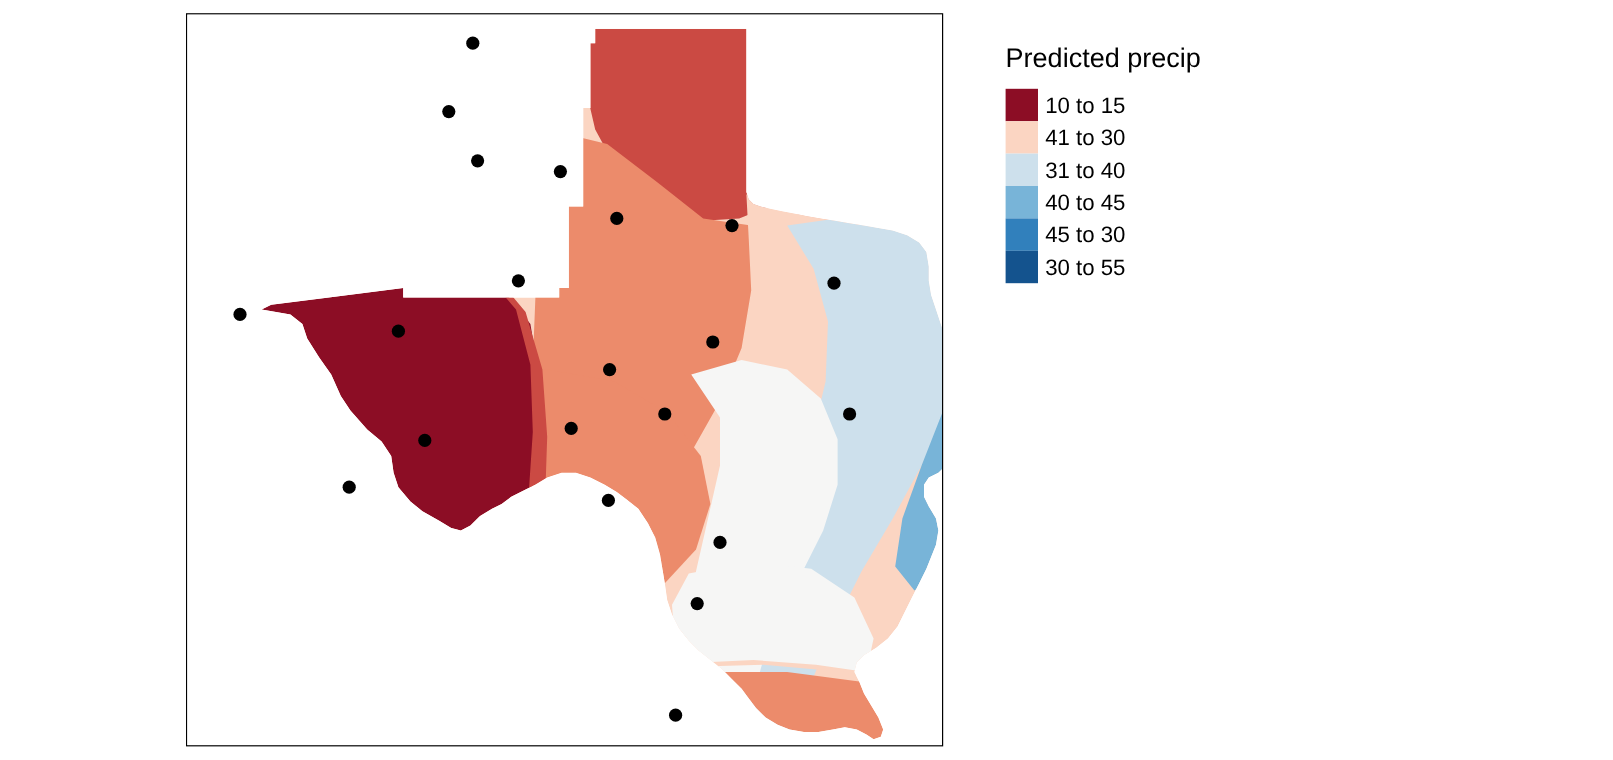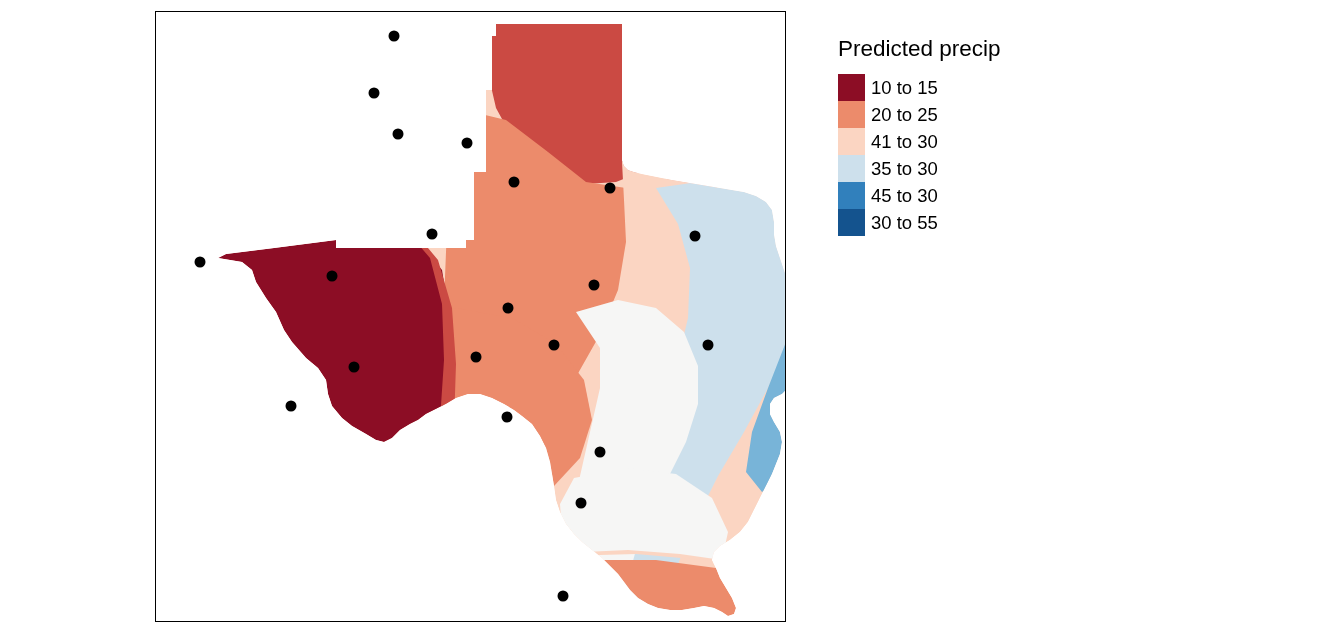--- a/index.html
+++ b/index.html
@@ -267,30 +267,30 @@
   </div>
 
   <div id="legend">
     <div id="legend-title">Predicted precip</div>
     <div id="legend-items">
         <div class="legend-row">
           <div class="legend-swatch" style="background: rgb(140, 13, 37);"></div>
           <div class="legend-label">10 to 15</div>
         </div>
         <div class="legend-row">
-          <div class="legend-swatch" style="background: rgb(236, 139, 107);"></div>
-          <div class="legend-label">20 to 25</div>
-        </div>
-        <div class="legend-row">
           <div class="legend-swatch" style="background: rgb(251, 213, 194);"></div>
           <div class="legend-label">41 to 30</div>
         </div>
         <div class="legend-row">
           <div class="legend-swatch" style="background: rgb(205, 224, 236);"></div>
-          <div class="legend-label">35 to 30</div>
+          <div class="legend-label">31 to 40</div>
+        </div>
+        <div class="legend-row">
+          <div class="legend-swatch" style="background: rgb(120, 180, 216);"></div>
+          <div class="legend-label">40 to 45</div>
         </div>
         <div class="legend-row">
           <div class="legend-swatch" style="background: rgb(49, 128, 188);"></div>
           <div class="legend-label">45 to 30</div>
         </div>
         <div class="legend-row">
           <div class="legend-swatch" style="background: rgb(20, 83, 142);"></div>
           <div class="legend-label">30 to 55</div>
         </div>
       </div>

